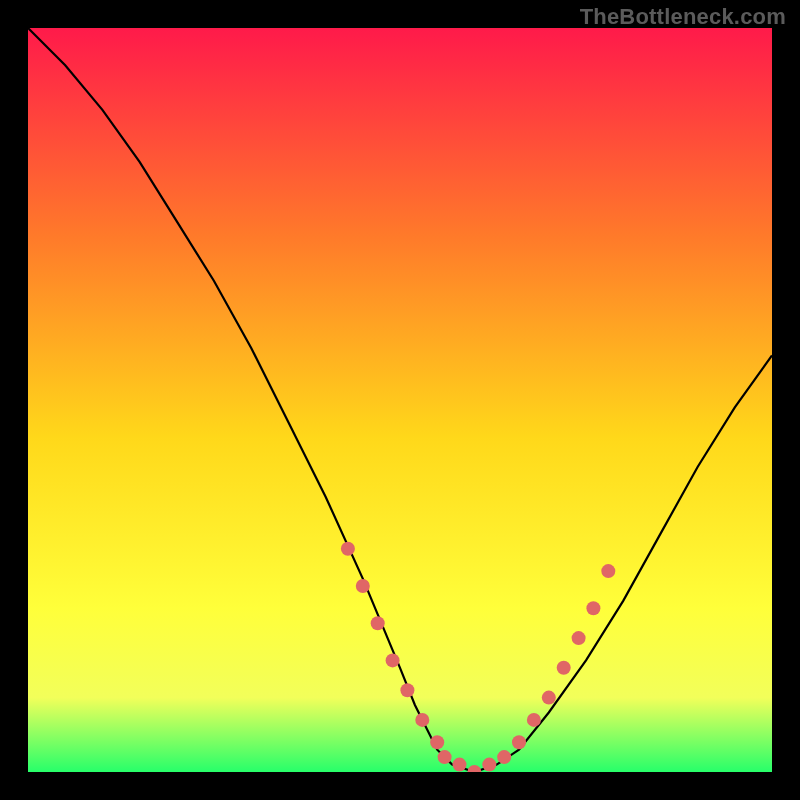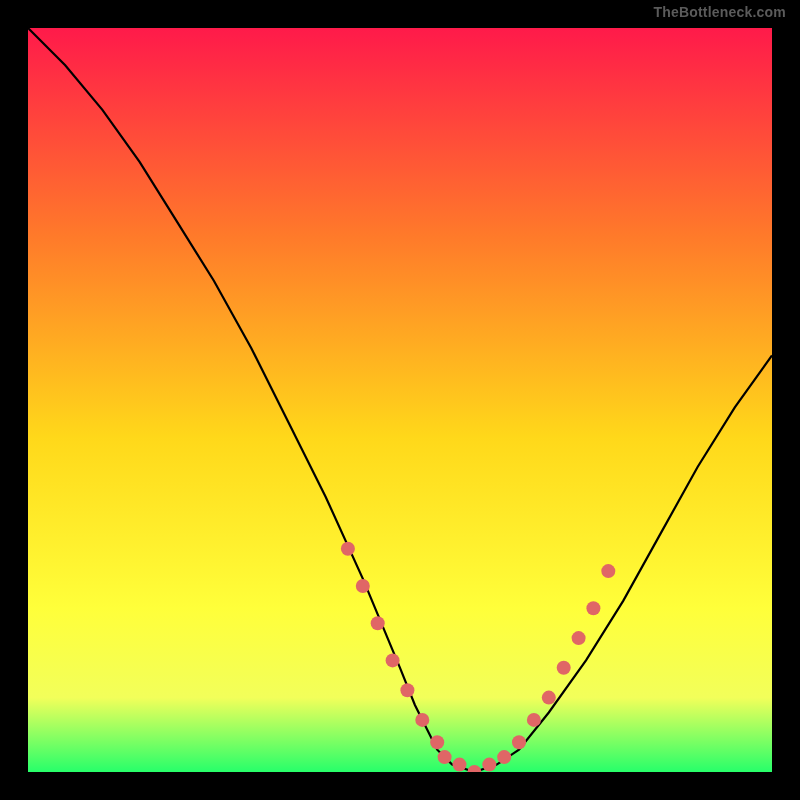--- a/index.html
+++ b/index.html
@@ -37,21 +37,21 @@
     left: 0;
     top: 0;
     width: 744px;
     height: 744px;
   }
   .attribution {
     position: absolute;
     top: 4px;
     right: 14px;
     color: #5b5b5b;
-    font-size: 14px;
+    font-size: 22px;
     font-weight: 600;
     letter-spacing: 0.2px;
     user-select: none;
   }
 </style>
 </head>
 <body>
 
 <div class="stage">
 

